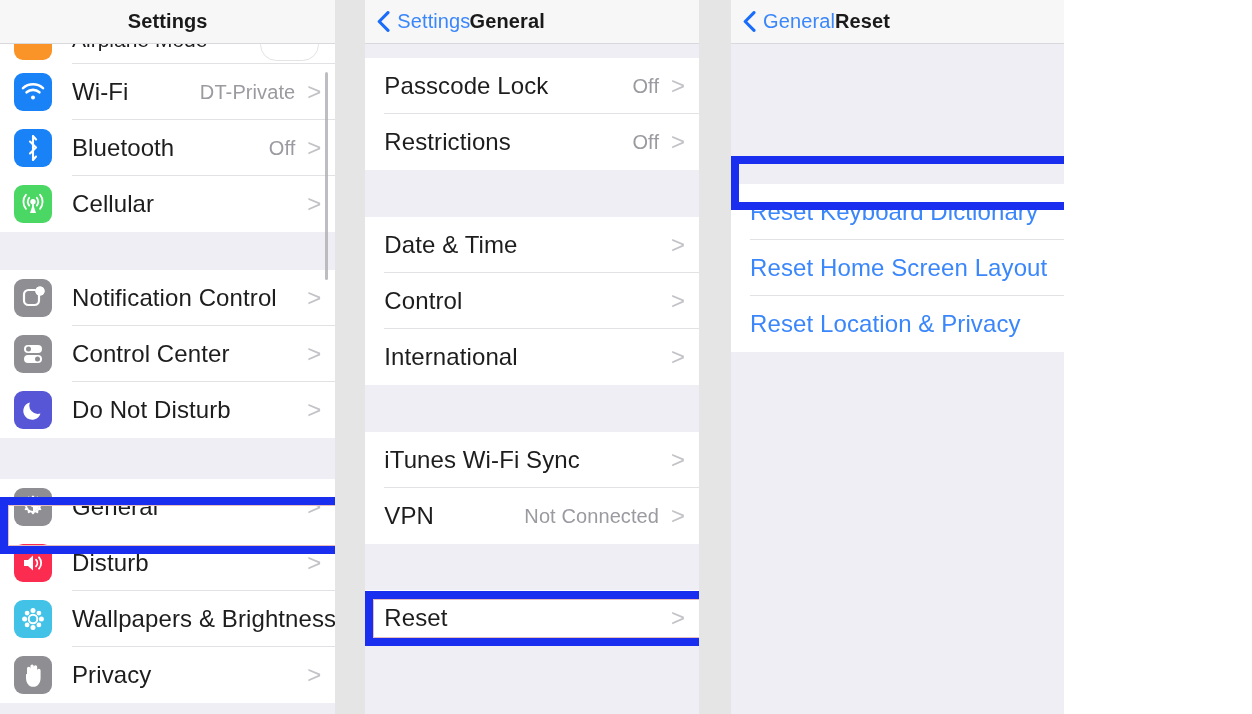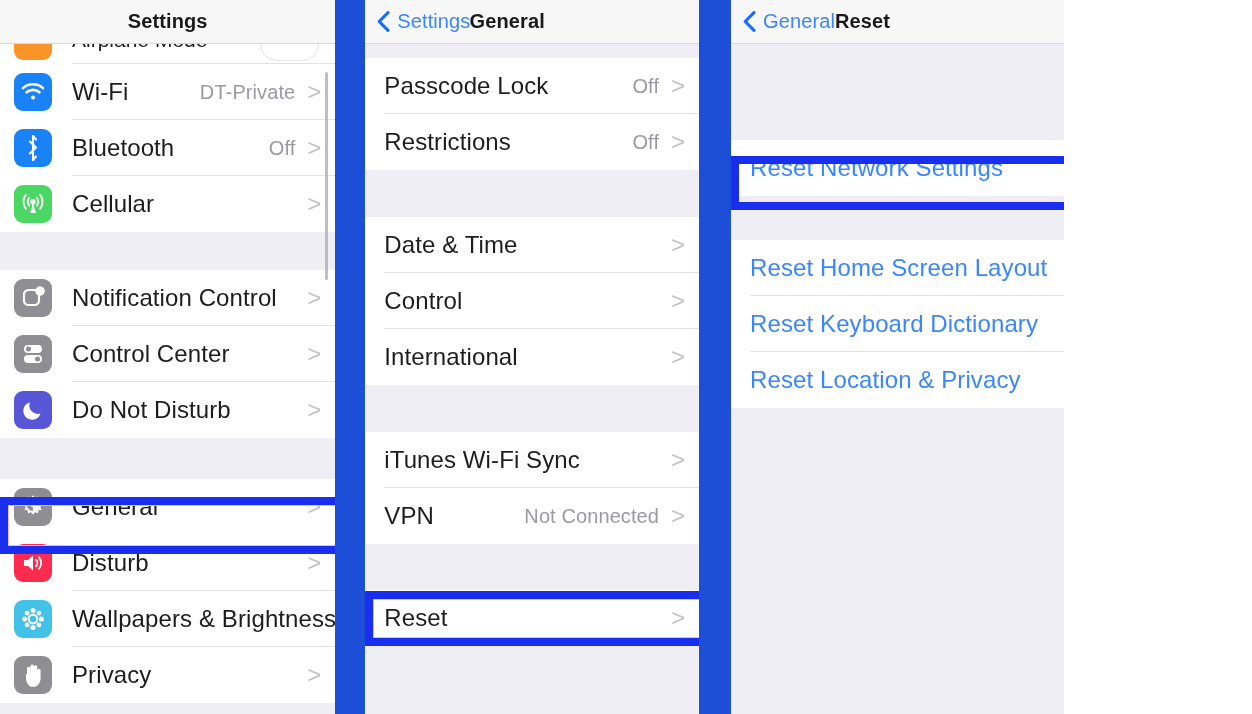--- a/index.html
+++ b/index.html
@@ -6,21 +6,21 @@
   html, body {
     width: 1252px; height: 714px;
     background: #ffffff;
     font-family: "Liberation Sans", sans-serif;
     overflow: hidden;
   }
   .screen {
     position: relative;
     width: 1064px; height: 714px;
     display: flex;
-    background: #1d4ed8;
+    background: #e5e5e5;
     gap: 28px;
   }
 
   
   .panel {
     position: relative;
     height: 714px;
     background: #eeeef4;
     overflow: hidden;
   }
@@ -457,34 +457,29 @@
 
     <div class="list">
 
       <div class="gap" style="height:52px"></div>
 
       <div class="group">
       </div>
 
       <div class="gap" style="height:44px"></div>
 
-      <div class="group">
-        <div class="row noicon">
-          <span class="row-label blue">Reset Network Settings</span>
-        </div>
-      </div>
 
       <div class="gap" style="height:44px"></div>
 
       <div class="group">
         <div class="row noicon separated full">
+          <span class="row-label blue">Reset Keyboard Dictionary</span>
+        </div>
+        <div class="row noicon separated full">
           <span class="row-label blue">Reset Home Screen Layout</span>
-        </div>
-        <div class="row noicon separated full">
-          <span class="row-label blue">Reset Keyboard Dictionary</span>
         </div>
         <div class="row noicon">
           <span class="row-label blue">Reset Location &amp; Privacy</span>
         </div>
       </div>
 
       <div class="gap" style="height:180px"></div>
     </div>
 
     <div class="hl" id="hl-erase" style="left:0px; top:156px; width:398px;"></div>

